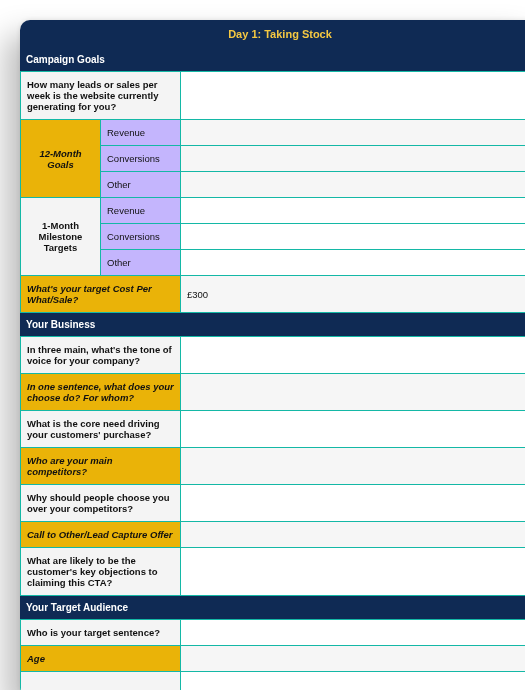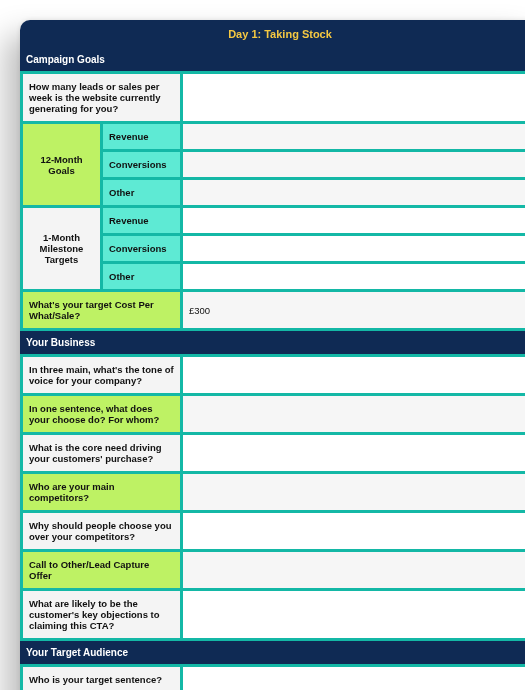--- a/index.html
+++ b/index.html
@@ -32,41 +32,41 @@
     font-weight: 700;
     padding: 6px 6px;
     font-size: 10px;
   }
   table {
     width: 100%;
     border-collapse: collapse;
     table-layout: fixed;
   }
   td {
-    border: 3px solid #14b8a6;
+    border: 1px solid #14b8a6;
     padding: 7px 6px;
     vertical-align: middle;
     font-size: 9.5px;
     color: #111;
     background: #fff;
   }
   .lbl {
     font-weight: 700;
     background: #f4f4f4;
     width: 160px;
   }
   .sub {
-    font-weight: 700;
-    background: #5eead4;
+    font-weight: 400;
+    background: #c4b5fd;
     width: 110px;
   }
   .val {
     background: #fff;
   }
-  tr.alt td.lbl { background: #bef264; }
+  tr.alt td.lbl { background: #eab308; font-style: italic; }
   tr.alt td.val { background: #f6f6f6; }
   .center { text-align: center; }
 </style>
 </head>
 <body>
 
 <div class="page">
 
   <div class="title-bar">Day 1: Taking Stock</div>
 

